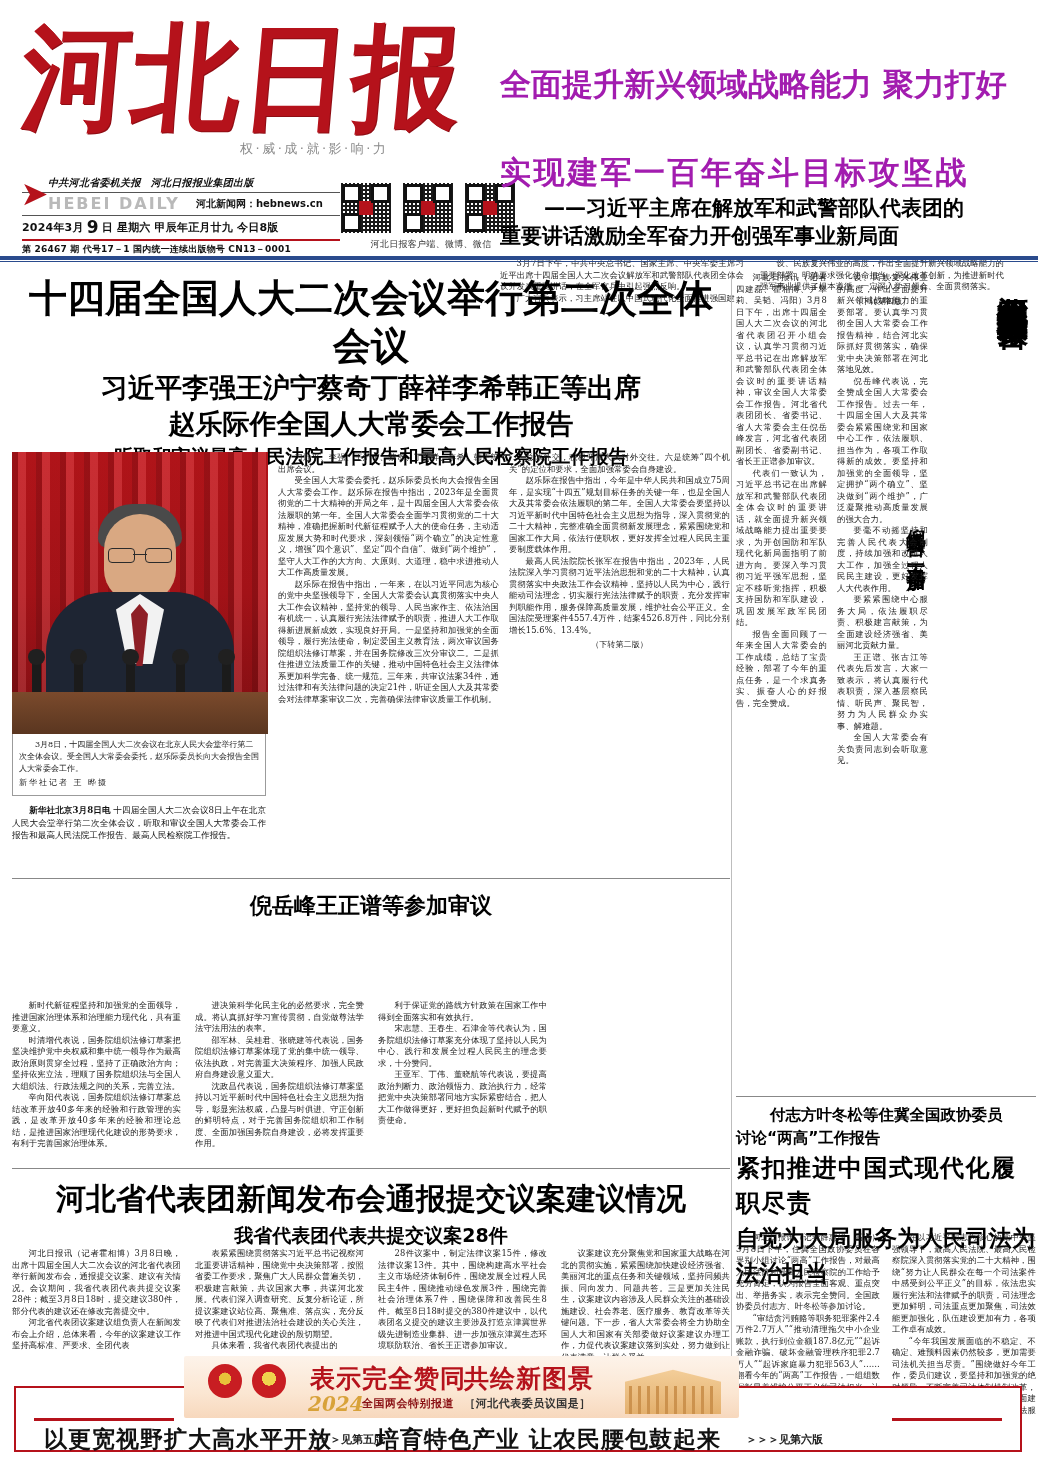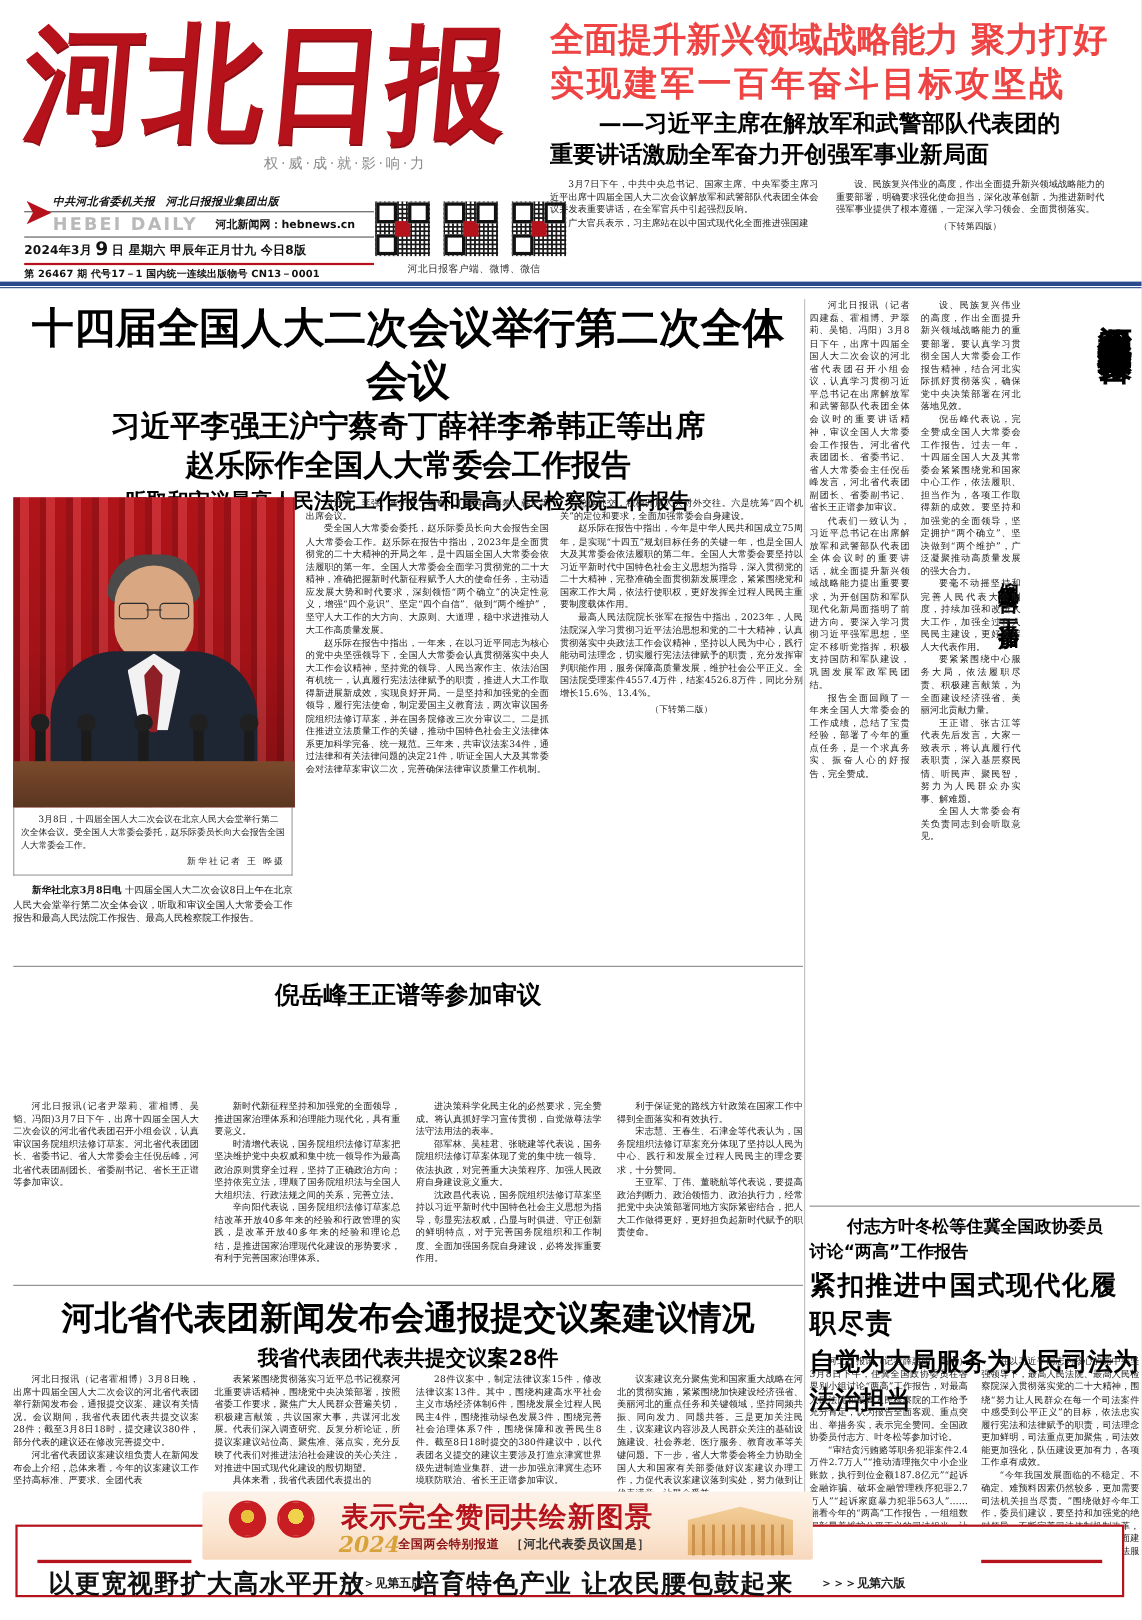--- a/index.html
+++ b/index.html
@@ -135,22 +135,23 @@
     position: absolute;
     left: 500px; top: 16px;
     width: 520px;
   }
   .tl-h1 {
     font-family: "DejaVu Serif", "Liberation Serif", serif;
     font-size: 31px;
     font-weight: bold;
     line-height: 40px;
     letter-spacing: 0px;
-    color: #ef4444;
+    color: #a21caf;
     text-align: left;
+    margin-top: 48px;
   }
   .tl-h1.line2 { letter-spacing: 2.5px; }
   .tl-sub {
     font-family: "DejaVu Sans", sans-serif;
     font-size: 21px;
     font-weight: bold;
     line-height: 28px;
     color: #000;
     margin-top: 2px;
   }
@@ -304,21 +305,21 @@
     border: 1px solid #9b9b9b;
     border-top: none;
     padding: 5px 6px 6px 6px;
     box-sizing: border-box;
     font-family: "DejaVu Serif", serif;
     font-size: 8px;
     line-height: 12px;
     color: #222;
   }
   .photo-caption p { margin: 0; text-indent: 2em; }
-  .photo-caption .credit { text-align: right; margin-top: 2px; text-indent: 0; letter-spacing: 2px;}
+  .photo-caption .credit { margin-top: 2px; text-indent: 0; letter-spacing: 2px;}
   .cap-note {
     width: 254px;
     margin-top: 8px;
     font-family: "DejaVu Serif", serif;
     font-size: 8.6px;
     line-height: 12.5px;
     text-align: justify;
     color: #111;
   }
   .cap-note b { font-weight: bold; }
@@ -748,23 +749,20 @@
   </div>
 
   <div class="hsep" style="left:12px; top:878px; width:718px;"></div>
 
   <div class="sec2">
     <div class="h2">倪岳峰王正谱等参加审议</div>
   </div>
 
   <div class="sec2-body">
     <div class="s2col body-cn">
-      <p>河北日报讯(记者尹翠莉、霍相博、吴韬、冯阳)3月7日下午，出席十四届全国人大二次会议的河北省代表团召开小组会议，认真审议国务院组织法修订草案。河北省代表团团长、省委书记、省人大常委会主任倪岳峰，河北省代表团副团长、省委副书记、省长王正谱等参加审议。</p>
-    </div>
-    <div class="s2col body-cn">
       <p>新时代新征程坚持和加强党的全面领导，推进国家治理体系和治理能力现代化，具有重要意义。</p>
         <p>时清增代表说，国务院组织法修订草案把坚决维护党中央权威和集中统一领导作为最高政治原则贯穿全过程，坚持了正确政治方向；坚持依宪立法，理顺了国务院组织法与全国人大组织法、行政法规之间的关系，完善立法。</p>
         <p>辛向阳代表说，国务院组织法修订草案总结改革开放40多年来的经验和行政管理的实践，是改革开放40多年来的经验和理论总结，是推进国家治理现代化建设的形势要求，有利于完善国家治理体系。</p>
     </div>
     <div class="s2col body-cn">
       <p>进决策科学化民主化的必然要求，完全赞成。将认真抓好学习宣传贯彻，自觉做尊法学法守法用法的表率。</p>
         <p>邵军林、吴桂君、张晓建等代表说，国务院组织法修订草案体现了党的集中统一领导、依法执政，对完善重大决策程序、加强人民政府自身建设意义重大。</p>
         <p>沈政昌代表说，国务院组织法修订草案坚持以习近平新时代中国特色社会主义思想为指导，彰显宪法权威，凸显与时俱进、守正创新的鲜明特点，对于完善国务院组织和工作制度、全面加强国务院自身建设，必将发挥重要作用。</p>
     </div>
     <div class="s2col body-cn">

